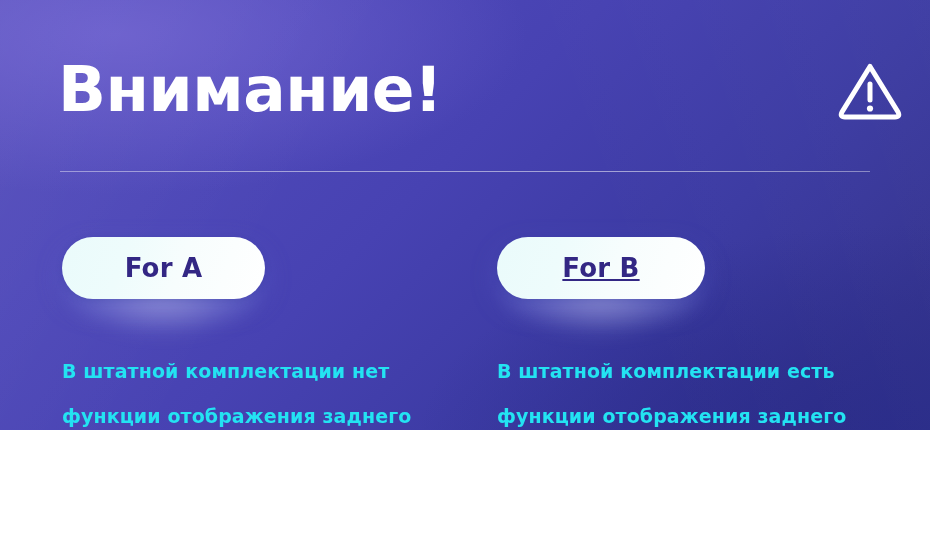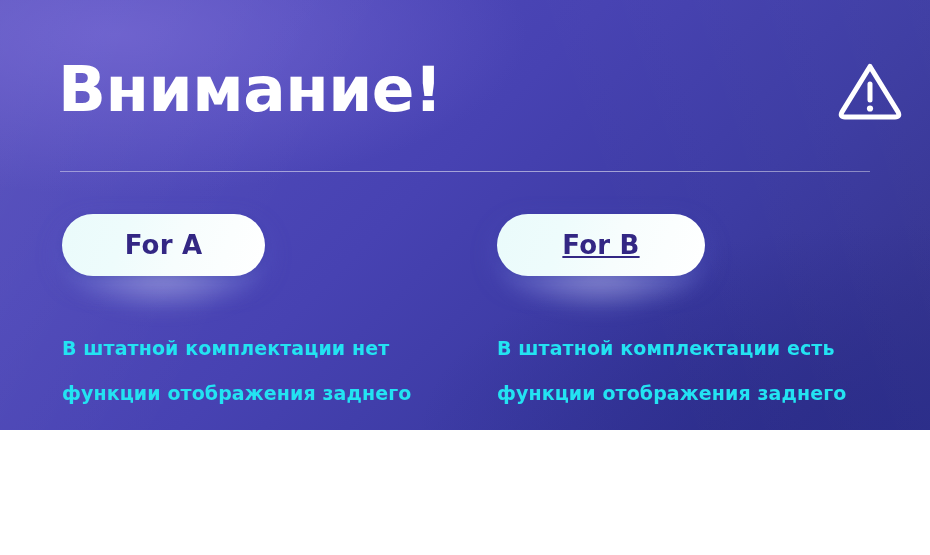--- a/index.html
+++ b/index.html
@@ -82,20 +82,21 @@
   .column {
     position: absolute;
     top: 0;
   }
   .column.col-a { left: 62px; width: 400px; }
   .column.col-b { left: 497px; width: 400px; }
 
   .pill-wrap {
     position: relative;
     display: inline-block;
+    margin-top: 23px;
   }
 
   
   .pill-glow {
     position: absolute;
     left: 4%;
     right: 4%;
     top: 36%;
     bottom: -34px;
     border-radius: 50%;

